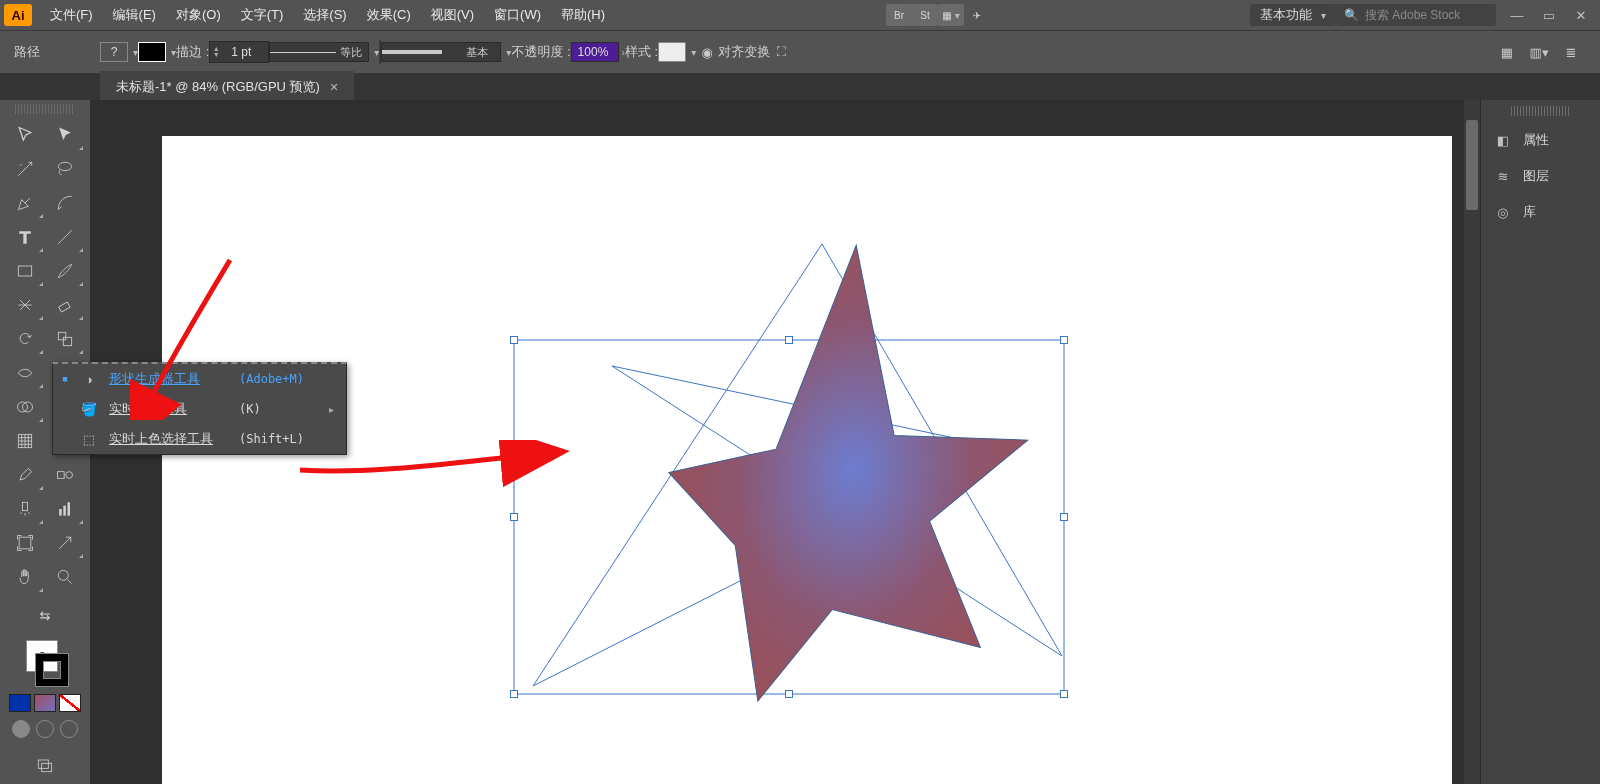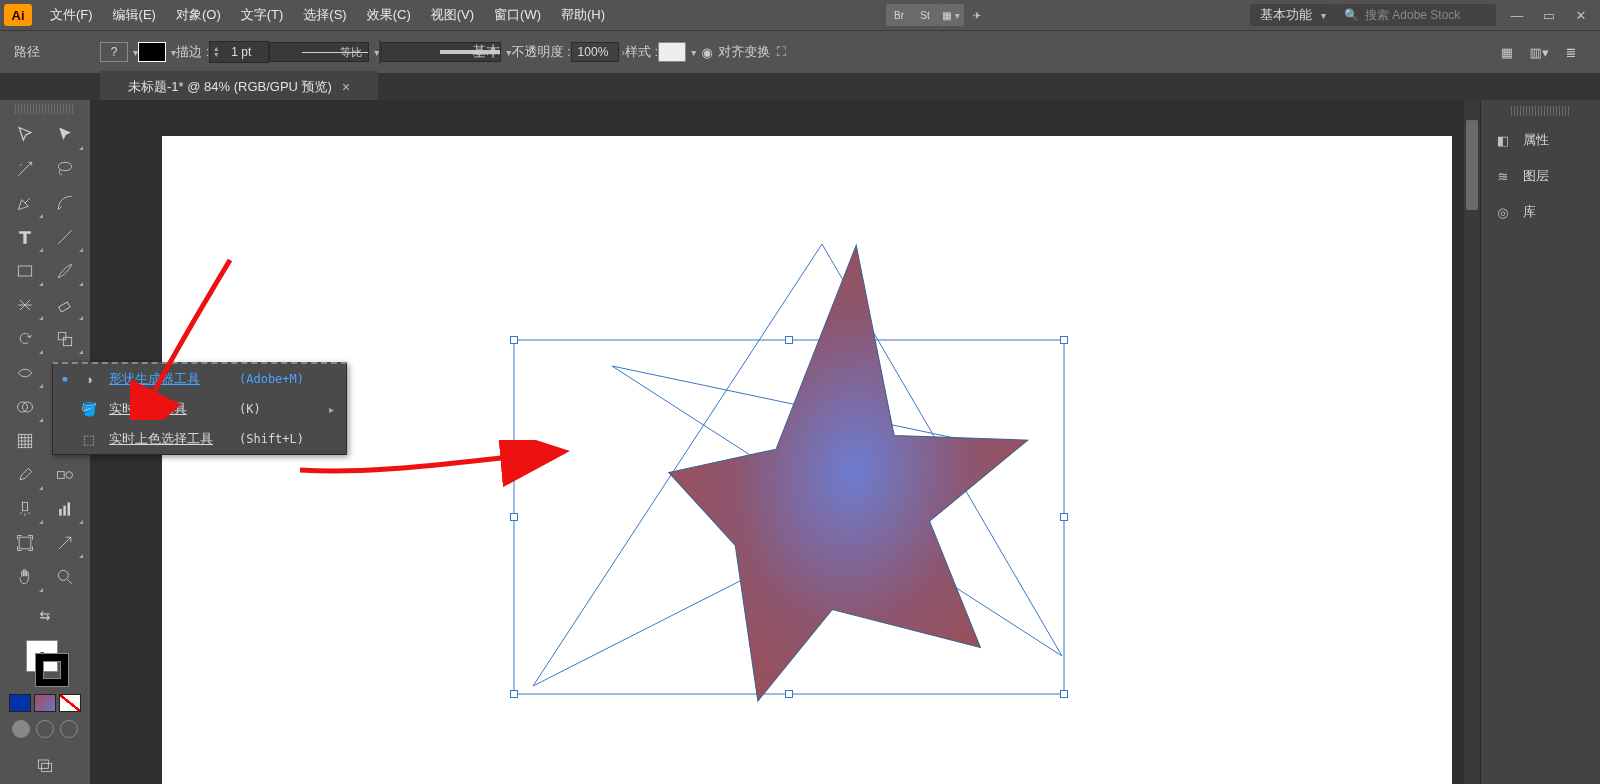--- a/index.html
+++ b/index.html
@@ -21,30 +21,30 @@
   .optionsbar { height: 44px; background: #535353; border-top: 1px solid #383838; border-bottom: 1px solid #383838; display: flex; align-items: center; padding: 0 14px; }
   .opt-label { font-size: 13px; color: #d0d0d0; }
   .swatch { width: 28px; height: 20px; border: 1px solid #888; display: flex; align-items: center; justify-content: center; background: #535353; cursor: pointer; }
   .swatch .q { font-size: 12px; }
   .swatch.black { background: #000; border: 1px solid #fff; }
   .chev { font-size: 10px; color: #bbb; margin-left: 3px; }
   .combo { display: flex; align-items: center; gap: 2px; }
   .stepper { display: flex; align-items: center; background: #3a3a3a; border: 1px solid #2a2a2a; height: 22px; padding: 0 4px; }
   .stepper-btns { display: flex; flex-direction: column; line-height: 6px; font-size: 8px; color: #aaa; }
   .stepper input { width: 46px; background: transparent; border: none; color: #ddd; text-align: center; font-size: 12px; }
-  .dash-preview { width: 100px; height: 20px; background: #3a3a3a; border: 1px solid #2a2a2a; display: flex; align-items: center; justify-content: flex-end; position: relative; }
+  .dash-preview { width: 100px; height: 20px; background: #3a3a3a; border: 1px solid #2a2a2a; display: flex; align-items: center; justify-content: flex-start; position: relative; }
   .dash-line { width: 66px; height: 1px; background: #d0d0d0; }
-  .opacity-input { width: 48px; background: #404040; border: 1px solid #2a2a2a; height: 20px; color: #ddd; padding: 0 6px; font-size: 12px; }
+  .opacity-input { width: 48px; background: #4c1d95; border: 1px solid #2a2a2a; height: 20px; color: #ddd; padding: 0 6px; font-size: 12px; }
   .style-swatch { width: 28px; height: 20px; background: #eee; border: 1px solid #888; cursor: pointer; }
   .opt-iconbtns { display: flex; gap: 10px; margin-left: auto; margin-right: 4px; }
   .oibtn { width: 22px; height: 22px; display: flex; align-items: center; justify-content: center; cursor: pointer; color: #c8c8c8; }
   
   
   .doctabbar { height: 26px; background: #353535; display: flex; align-items: center; padding-left: 100px; }
-  .doctab { height: 32px; background: #434343; padding: 0 28px; display: flex; align-items: center; gap: 10px; color: #e0e0e0; font-size: 13px; }
+  .doctab { height: 32px; background: #434343; padding: 0 16px; display: flex; align-items: center; gap: 10px; color: #e0e0e0; font-size: 13px; }
   .doctab .close { font-size: 14px; cursor: pointer; color: #bbb; }
   
   
   .workarea { position: absolute; top: 100px; bottom: 0; left: 90px; right: 120px; background: #2f2f2f; }
   .artboard { position: absolute; left: 72px; top: 36px; width: 1290px; height: 648px; background: #fff; }
   
   
   .canvas-svg { position: absolute; left: 72px; top: 36px; }
   
   
@@ -151,21 +151,21 @@
     <div class="dash-preview">
         <div class="dash-line"></div>
         <span style="position:absolute;right:6px;font-size:11px;color:#ccc">等比</span>
       </div>
       <span class="chev">▾</span>
   </div>
   <div style="width:2px;height:24px;background:#3a3a3a"></div>
   <div class="combo">
     <div class="dash-preview" style="width:120px">
         <div class="dash-line" style="height:4px;background:#c8c8c8;width:60px"></div>
-        <span style="position:absolute;right:0;font-size:14px;color:#ccc">基本</span>
+        <span style="position:absolute;right:12px;font-size:11px;color:#ccc">基本</span>
       </div>
       <span class="chev">▾</span>
   </div>
   <span class="opt-label">不透明度 :</span>
   <input class="opacity-input" value="100%" style="">
   <span class="chev">›</span>
   <span class="opt-label">样式 :</span>
   <div class="combo">
       <div class="style-swatch"></div>
       <span class="chev">▾</span>

